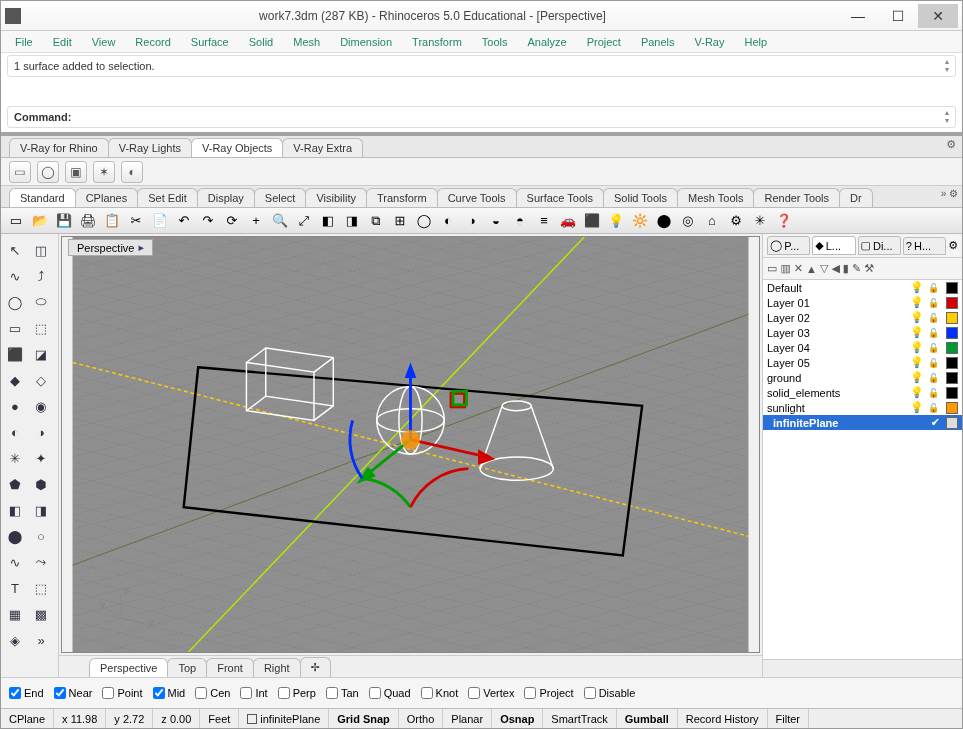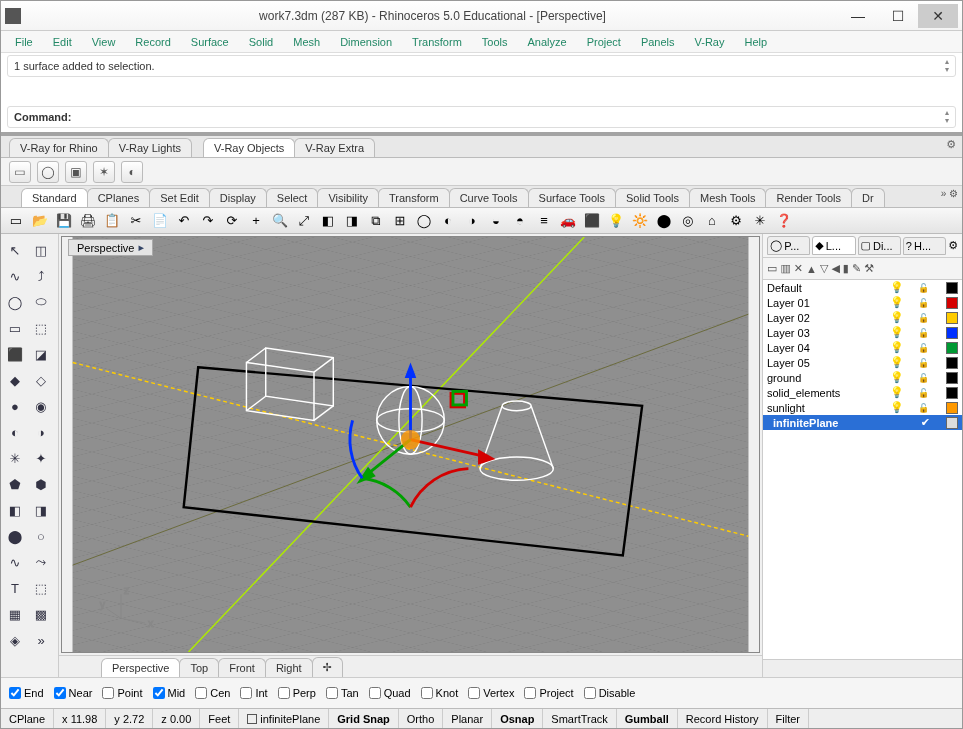--- a/index.html
+++ b/index.html
@@ -12,42 +12,42 @@
 .menubar { height:22px; background:#f7f7f7; display:flex; align-items:center; padding:0 6px; gap:4px; border-bottom:1px solid #ddd;}
 .menubar .mi { padding:2px 8px; color:#286; cursor:default; }
 .infoarea { padding:2px 6px; border-bottom:4px solid #a3a3a3; background:#fff;}
 .infoarea .line { border:1px solid #ddd; border-radius:3px; padding:2px 6px; margin-bottom:2px; color:#333; display:flex; justify-content:space-between; align-items:center;}
 .infoarea .scrollarr { color:#888; font-size:8px; line-height:8px; display:flex; flex-direction:column; }
 .cmdline { display:flex; align-items:center; gap:2px;margin-top:29px; }
 .cmdline b { font-weight:bold; }
 .cmdline input { flex:1; border:none; outline:none; }
 .tabrow { height:22px; display:flex; align-items:flex-end; padding-left:8px; gap:0; background:#e8e8e8; border-bottom:1px solid #bbb; position:relative;}
 .tab { padding:3px 10px; border:1px solid #bbb; border-bottom:none; background:#eee; border-radius:6px 6px 0 0; margin-right:-1px; color:#333; font-size:11px; }
-.tab.active { background:#fff;margin-left:12px; }
+.tab.active { background:#fff; }
 .tabrow .gear { position:absolute; right:6px; top:2px; color:#666; }
 .iconrow { height:28px; display:flex; align-items:center; gap:6px; padding:0 8px; background:#f3f3f3; border-bottom:1px solid #ccc;}
 .iconbtn { width:22px; height:22px; border:1px solid #bbb; border-radius:3px; background:linear-gradient(#fff,#e8e8e8); display:flex; align-items:center; justify-content:center; font-size:12px; color:#555;}
 .maintoolbar { height:26px; display:flex; align-items:center; gap:2px; padding:0 4px; background:linear-gradient(#f8f8f8,#e4e4e4); border-bottom:1px solid #bbb; overflow:hidden;}
 .maintoolbar .b { width:22px; height:22px; display:flex; align-items:center; justify-content:center; border-radius:3px; font-size:13px; }
 .workspace { flex:1; display:flex; min-height:0; }
 .lefttoolbar { width:58px; background:#f0f0f0; border-right:1px solid #ccc; display:flex; flex-wrap:wrap; align-content:flex-start; padding:4px 2px; gap:2px;}
 .lefttoolbar .tb { width:24px; height:24px; display:flex; align-items:center; justify-content:center; font-size:13px; color:#334; border-radius:3px;}
 .viewport-wrap { flex:1; display:flex; flex-direction:column; min-width:0;}
 .viewport { flex:1; position:relative; border:1px solid #888; margin:2px; overflow:hidden;}
 .vplabel { position:absolute; top:2px; left:6px; background:#e4e4e4; border:1px solid #aaa; padding:1px 8px; font-size:11px; display:flex; align-items:center; gap:4px; }
 .vpcanvas { width:100%; height:100%; }
 .viewtabs { height:22px; display:flex; align-items:flex-end; padding-left:30px; gap:0; background:#efefef; border-top:1px solid #ccc;}
 .rightpanel { width:200px; background:#f4f4f4; border-left:1px solid #ccc; display:flex; flex-direction:column; }
 .rptabs { height:24px; display:flex; align-items:center; gap:2px; padding:2px 4px; border-bottom:1px solid #ccc;}
 .rptab { flex:1; border:1px solid #bbb; background:#fff; padding:2px 2px; font-size:10px; display:flex; align-items:center; gap:2px; border-radius:3px 3px 0 0; overflow:hidden;}
 .rptab.inactive { background:#eee; }
 .rpicons { height:22px; display:flex; align-items:center; gap:3px; padding:0 4px; border-bottom:1px solid #ccc; font-size:12px; color:#555;}
 .layerhead { padding:4px 6px; border-bottom:1px solid #ddd; color:#333; }
 .layerlist { flex:1; overflow:auto; background:#fff;}
-.layerrow { display:flex; align-items:center; padding:1px 4px; gap:16px; }
+.layerrow { display:flex; align-items:center; padding:1px 4px; gap:6px; }
 .layerrow .nm { flex:1; }
 .layerrow .bulb { width:12px; color:#cc0; }
 .layerrow .lock { width:12px; color:#777; font-size:9px;}
 .layerrow .swatch { width:12px; height:12px; border:1px solid #666; }
 .layerrow.sel { background:#2a6fd6; color:#fff; }
 .rpscroll { height:18px; border-top:1px solid #ccc; background:#eee; }
 .osnapbar { height:22px; display:flex; align-items:center; gap:10px; padding:15px 8px; background:#f5f5f5; border-top:1px solid #ccc; }
 .osnapbar label { display:flex; align-items:center; gap:3px; }
 .osnapbar input { width:12px; height:12px; }
 .statusbar { height:20px; display:flex; align-items:stretch; background:#eee; border-top:1px solid #bbb; font-size:11px;}

